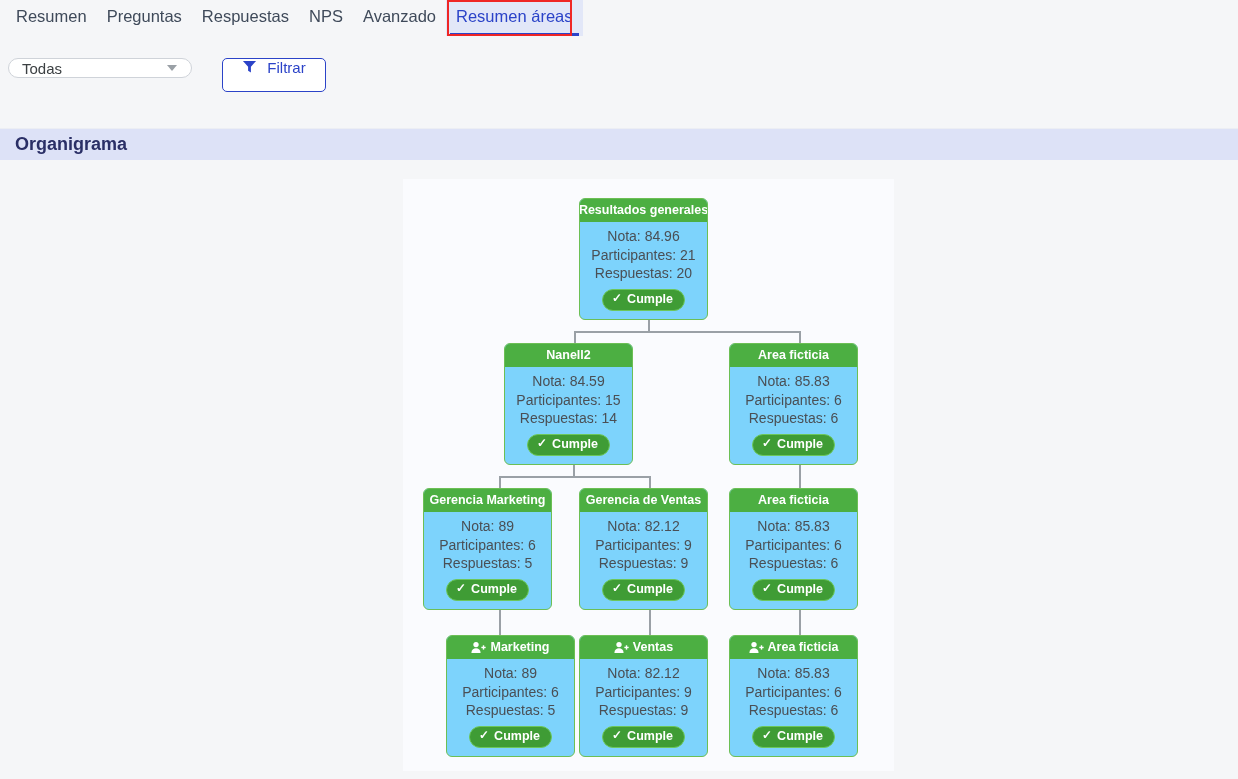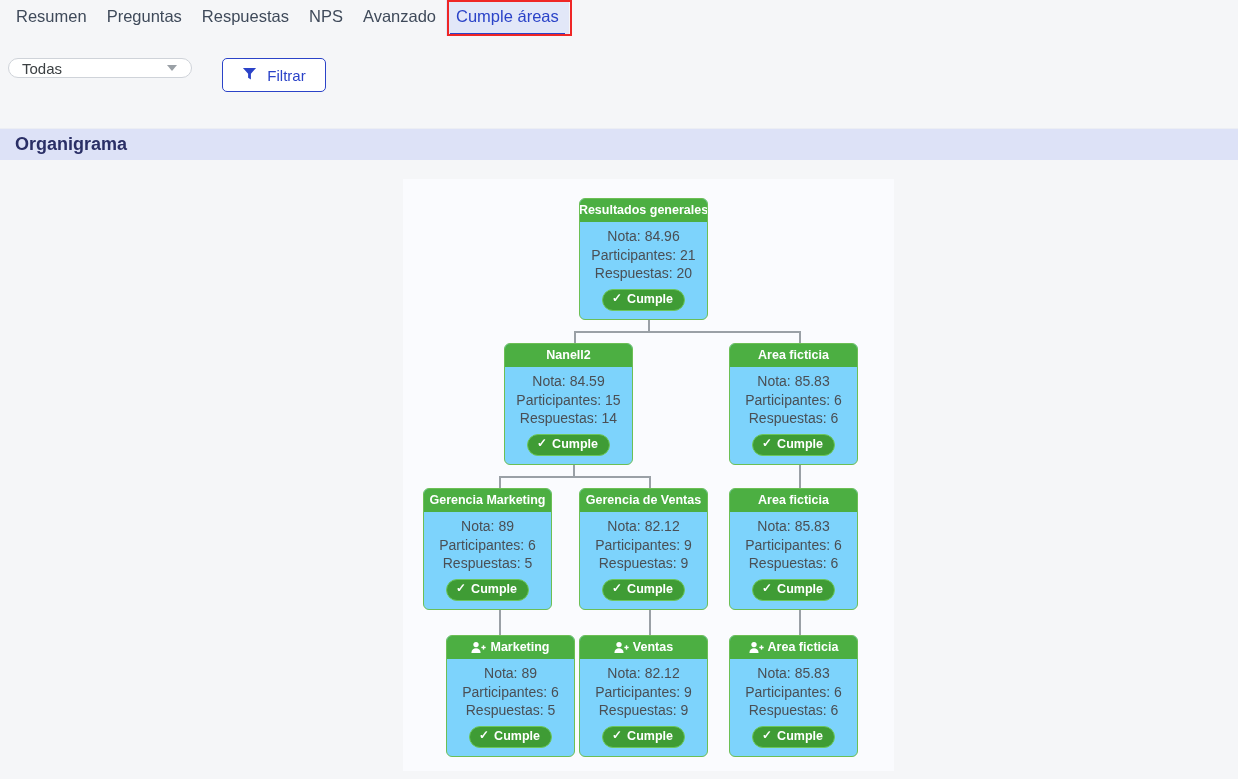--- a/index.html
+++ b/index.html
@@ -98,21 +98,20 @@
   .btn-filter {
     margin-top: 0px;
     height: 34px;
     min-width: 104px;
     border: 1.5px solid #2b43c8;
     border-radius: 5px;
     background: #ffffff;
     color: #2b43c8;
     font-size: 15px;
     display: flex;
-    align-items: center;
     justify-content: center;
     gap: 10px;
     padding: 0 16px;
     box-sizing: border-box;
     cursor: pointer;
   }
   .funnel {
     display: block;
   }
 
@@ -225,21 +224,21 @@
 </style>
 </head>
 <body>
 
 <div class="tabbar">
   <div class="tab">Resumen</div>
   <div class="tab">Preguntas</div>
   <div class="tab">Respuestas</div>
   <div class="tab">NPS</div>
   <div class="tab">Avanzado</div>
-  <div class="tab active">Cumple áreas</div>
+  <div class="tab active">Resumen áreas</div>
   <div class="tab-annotation"></div>
 </div>
 
 <div class="filters">
   <div class="filter-row">
     <div class="select-box">
       <span>Todas</span>
       <span class="caret"></span>
     </div>
     <div class="btn-filter">

